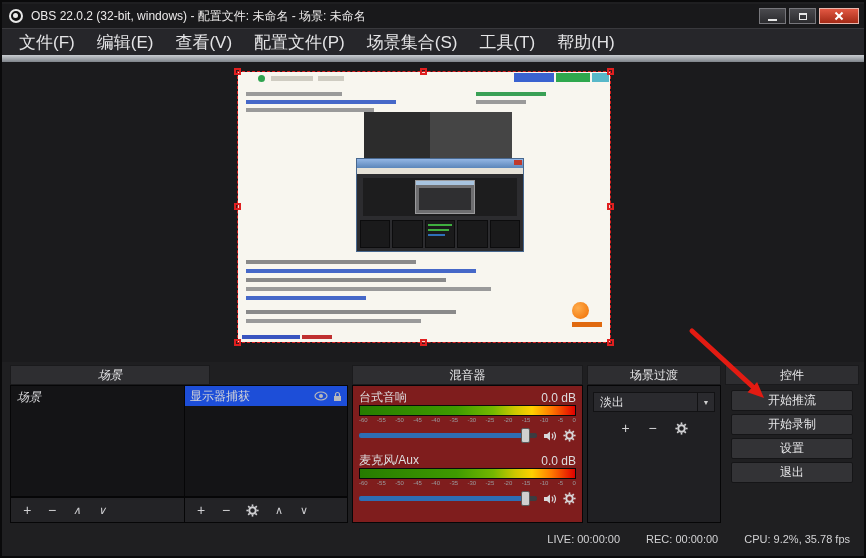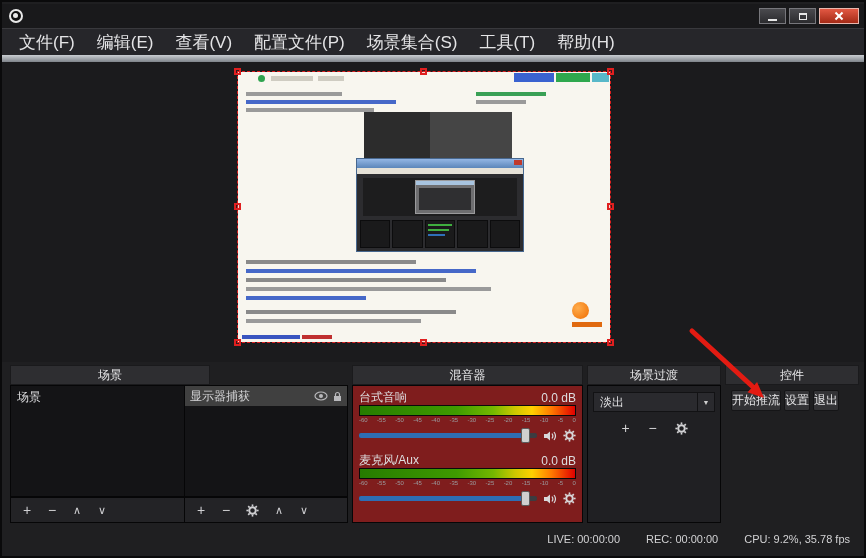--- a/index.html
+++ b/index.html
@@ -39,29 +39,29 @@
   .mini-cell i{display:block;}
   .mini-cell .g{height:2px;background:#3fae3f;margin-bottom:3px;}
   .mini-cell .g2{height:2px;background:#3fae3f;margin-bottom:3px;width:85%;}
   .mini-cell .b{height:2px;background:#2f6fb8;width:70%;}
   .handle{position:absolute;width:7px;height:7px;border:2px solid #e01f1f;background:rgba(224,31,31,.15);box-sizing:border-box;z-index:5;}
   .h-tl{left:-4px;top:-4px}.h-tc{left:182px;top:-4px}.h-tr{right:-4px;top:-4px}
   .h-ml{left:-4px;top:131px}.h-mr{right:-4px;top:131px}
   .h-bl{left:-4px;bottom:-4px}.h-bc{left:182px;bottom:-4px}.h-br{right:-4px;bottom:-4px}
   
   .panel{position:absolute;top:363px;height:158px;}
-  .p-scenes{left:8px;width:200px;}
+  .p-scenes{left:8px;width:200px;font-style:italic;}
   .p-sources{left:182px;width:164px;}
   .p-mixer{left:350px;width:231px;}
   .p-trans{left:585px;width:134px;}
   .p-ctrl{left:723px;width:134px;}
   .panel-header{height:20px;background:#2e2e31;border:1px solid #1a1a1c;box-sizing:border-box;color:#e8e8ea;font-size:12px;display:flex;align-items:center;justify-content:center;}
   .list{position:absolute;top:20px;left:0;right:0;bottom:26px;background:#141416;border:1px solid #060607;box-sizing:border-box;}
   .list-item{padding:3px 6px;font-size:12px;color:#dcdcde;}
-  .src-item{height:20px;background:#404040;display:flex;align-items:center;padding:0 5px;font-size:12px;color:#d4d4d6;gap:5px;}
+  .src-item{height:20px;background:#1d4ed8;display:flex;align-items:center;padding:0 5px;font-size:12px;color:#d4d4d6;gap:5px;}
   .src-item .spacer{margin-left:auto;}
   .ptoolbar{position:absolute;left:0;right:0;bottom:0;height:26px;background:#232326;border:1px solid #060607;box-sizing:border-box;display:flex;align-items:center;gap:15px;padding-left:11px;color:#cfcfd2;font-size:14px;}
   .tool-glyph{display:inline-block;min-width:10px;text-align:center;line-height:1;cursor:default;}
   
   .mixer-body{position:absolute;top:20px;left:0;right:0;bottom:0;background:#7f1d1d;border:1px solid #060607;box-sizing:border-box;padding:4px 6px;}
   .ch{margin-bottom:7px;}
   .ch-head{display:flex;justify-content:space-between;font-size:12px;color:#dedee0;height:15px;align-items:center;}
   .meter{height:9px;border:1px solid #0a0a0a;background:linear-gradient(to right,#20719% );}
   .meter-fill{height:100%;width:100%;background:linear-gradient(to right,#267c00 0%,#3f9b00 45%,#74b800 62%,#ccc800 72%,#ffd000 80%,#ff7a00 89%,#e00000 100%);}
   .scale{display:flex;justify-content:space-between;font-size:6px;color:#9b9b9e;height:9px;line-height:9px;}
@@ -72,34 +72,35 @@
   
   .trans-body{position:absolute;top:20px;left:0;right:0;bottom:0;background:#202023;border:1px solid #060607;box-sizing:border-box;}
   .combo{margin:6px 5px 0;height:20px;background:#2a2a2e;border:1px solid #121214;display:flex;align-items:center;font-size:12px;color:#e0e0e2;padding-left:6px;box-sizing:border-box;}
   .combo-arrow{margin-left:auto;width:16px;height:100%;border-left:1px solid #121214;display:flex;align-items:center;justify-content:center;font-size:7px;color:#cfcfcf;}
   .trans-icons{display:flex;justify-content:center;gap:17px;margin-top:9px;color:#d2d2d4;font-size:14px;align-items:center;}
   .duration-row{display:flex;align-items:center;margin:11px 5px 0;gap:6px;font-size:12px;color:#dedee0;}
   .spin{flex:1;height:20px;background:#2a2a2e;border:1px solid #121214;display:flex;align-items:center;padding-left:6px;font-size:12px;color:#e0e0e2;box-sizing:border-box;}
   .spin-arrows{margin-left:auto;display:flex;flex-direction:column;width:14px;height:100%;border-left:1px solid #121214;}
   .spin-arrows span{flex:1;display:flex;align-items:center;justify-content:center;font-size:5px;color:#c9c9c9;}
   
-  .ctrl-body{position:absolute;top:20px;left:0;right:0;bottom:0;padding:5px 6px;display:flex;flex-direction:row;gap:3px;}
+  .ctrl-body{position:absolute;top:20px;left:0;right:0;bottom:0;padding:5px 6px;display:flex;flex-direction:column;gap:3px;}
   .ctl-btn{height:19px;background:#333336;border:1px solid #151517;border-radius:2px;color:#e6e6e8;font-size:12px;display:flex;align-items:center;justify-content:center;cursor:default;}
   
   .statusbar{position:absolute;left:0;right:0;top:524px;height:26px;display:flex;align-items:center;justify-content:flex-end;gap:26px;padding-right:14px;font-size:11px;color:#d2d2d4;}
   .annotation{position:absolute;left:0;top:0;z-index:50;pointer-events:none;}
   svg.icon{display:block;}
 </style>
 </head>
 <body>
 
 <div class="window">
 
   <div class="titlebar">
     <div class="app-icon"></div>
+    <div class="title">OBS 22.0.2 (32-bit, windows) - 配置文件: 未命名 - 场景: 未命名</div>
     <div class="win-controls">
       <div class="win-btn">
           <div class="g-min"></div>
         </div>
       <div class="win-btn">
           <div class="g-max"></div>
         </div>
       <div class="win-btn close">
           <div class="g-close"></div>
         </div>
@@ -360,20 +361,21 @@
             </g>
           </svg>
       </div>
     </div>
   </div>
 
   <div class="panel p-ctrl">
     <div class="panel-header">控件</div>
     <div class="ctrl-body">
       <div class="ctl-btn">开始推流</div>
+      <div class="ctl-btn">开始录制</div>
       <div class="ctl-btn">设置</div>
       <div class="ctl-btn">退出</div>
     </div>
   </div>
 
   <div class="statusbar">
     <span>LIVE: 00:00:00</span>
     <span>REC: 00:00:00</span>
     <span>CPU: 9.2%, 35.78 fps</span>
   </div>

